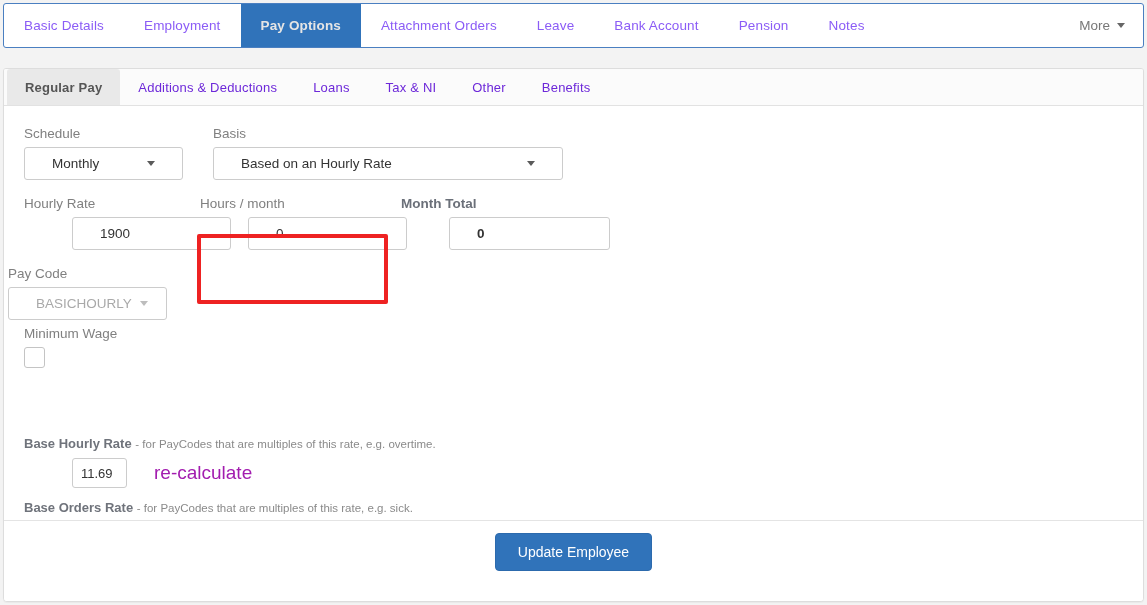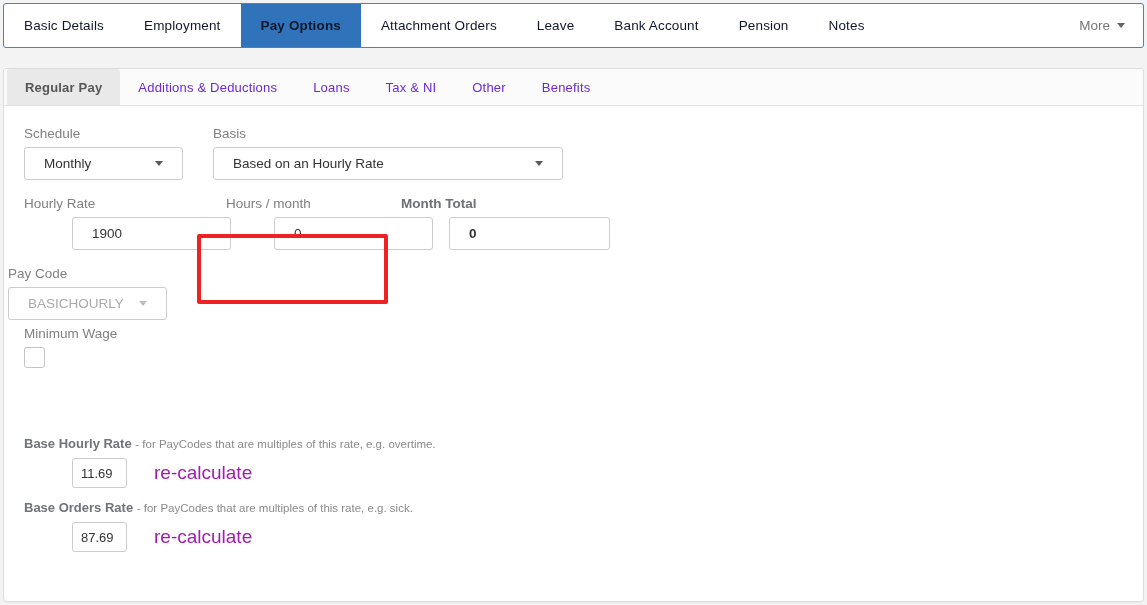--- a/index.html
+++ b/index.html
@@ -38,31 +38,31 @@
   .topnav-right {
     margin-left: auto;
     display: flex;
     align-items: stretch;
   }
   .nav-tab {
     display: flex;
     align-items: center;
     padding: 0 20px;
     font-size: 13.5px;
-    color: #0f172a;
+    color: #8b5cf6;
     letter-spacing: 0.15px;
     white-space: nowrap;
     cursor: pointer;
     background: transparent;
     border: 0;
     font-family: "Liberation Sans", sans-serif;
   }
   .nav-tab.active {
     background: #3073ba;
-    color: #0f172a;
+    color: #e5e5e5;
     font-weight: bold;
   }
   .nav-more {
     display: flex;
     align-items: center;
     gap: 7px;
     padding: 0 18px;
     font-size: 13.5px;
     color: #777777;
     cursor: pointer;
@@ -138,21 +138,21 @@
     font-weight: bold;
   }
 
   .ctrl {
     height: 33px;
     border: 1px solid #cccccc;
     border-radius: 3px;
     background: #ffffff;
     display: flex;
     align-items: center;
-    padding: 0 19px;
+    padding: 0 27px;
     font-size: 13.5px;
     color: #333333;
     font-family: "Liberation Sans", sans-serif;
   }
   .ctrl.select { justify-content: space-between; cursor: pointer; }
   .ctrl.select.disabled { color: #a9a9a9; cursor: default; background: #ffffff; }
   .ctrl.input { cursor: text; margin-left: 48px; }
   .ctrl.input.bold { font-weight: bold; }
 
   .caret-sm {
@@ -162,21 +162,21 @@
     border-top: 5px solid #5a5a5a;
     margin-left: 8px;
     flex: 0 0 auto;
   }
   .caret-sm.muted { border-top-color: #bdbdbd; }
 
   
   .grp-schedule { position: absolute; left: 20px; top: 20px; width: 159px; }
   .grp-basis    { position: absolute; left: 209px; top: 20px; width: 350px; }
   .grp-hourly   { position: absolute; left: 20px; top: 90px; width: 159px; }
-  .grp-hours    { position: absolute; left: 222px; top: 90px; width: 159px; }
+  .grp-hours    { position: absolute; left: 196px; top: 90px; width: 159px; }
   .grp-total    { position: absolute; left: 397px; top: 90px; width: 161px; }
   .grp-paycode  { position: absolute; left: 4px; top: 160px; width: 159px; }
   .grp-minwage  { position: absolute; left: 20px; top: 220px; }
 
   .grp-schedule .ctrl,
   .grp-hourly .ctrl,
   .grp-hours .ctrl,
   .grp-paycode .ctrl { width: 159px; }
   .grp-basis .ctrl { width: 350px; }
   .grp-total .ctrl { width: 161px; }
@@ -358,15 +358,18 @@
         <div class="baserate-line">
           <div class="ctrl input">87.69</div>
           <span class="recalc">re-calculate</span>
         </div>
       </div>
 
       <div class="highlight-box"></div>
 
     </div>
 
+    <div class="panel-footer">
+      <button class="btn-primary">Update Employee</button>
+    </div>
 
   </div>
 </div>
 
 </body></html>

